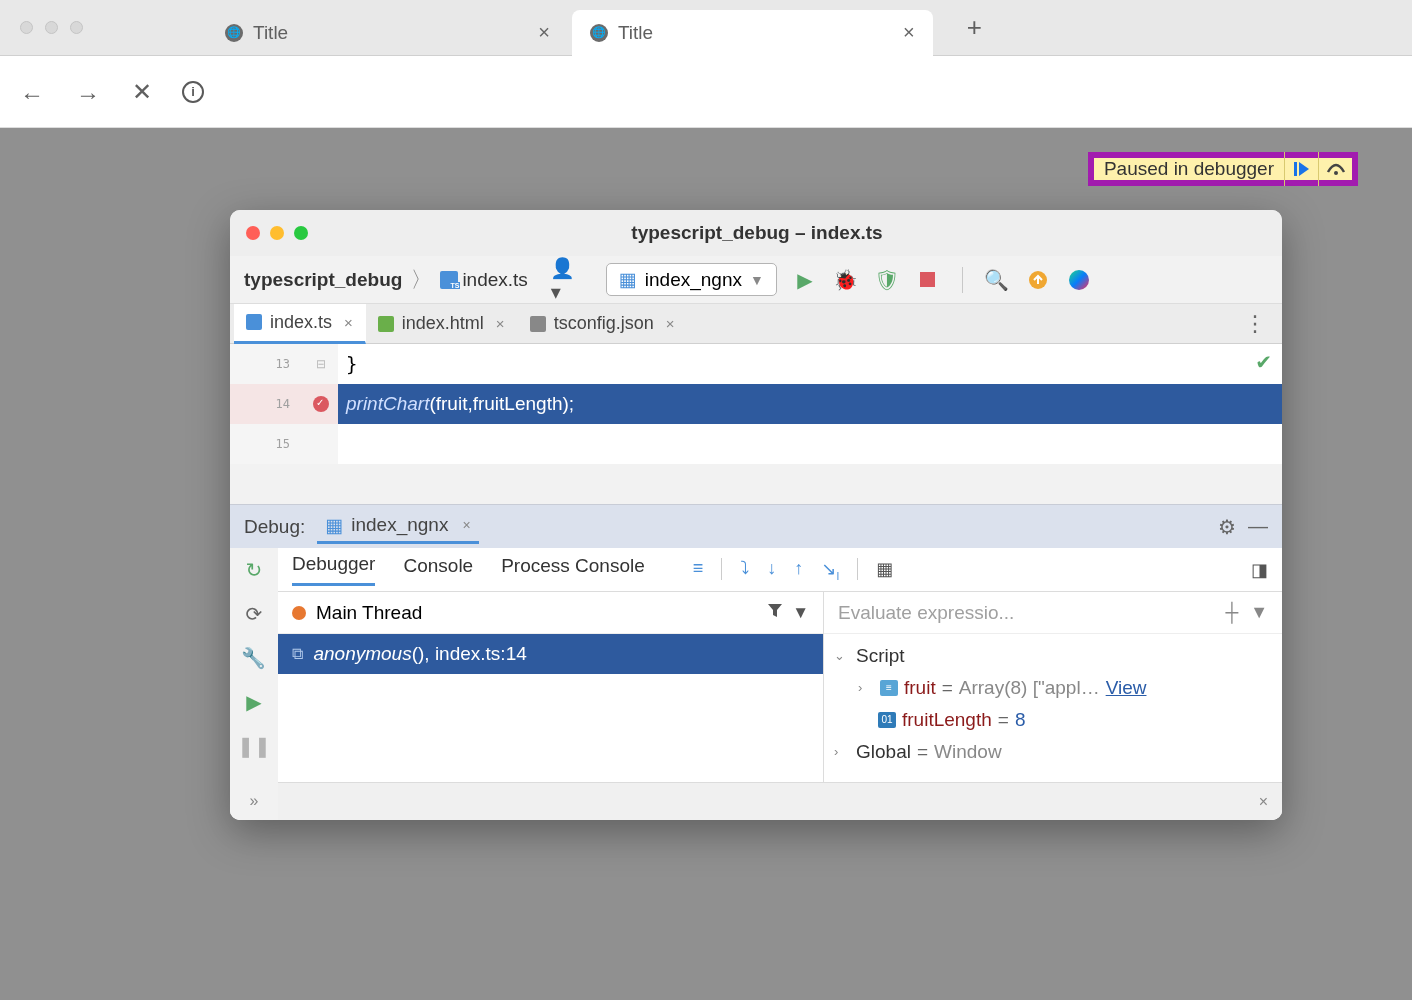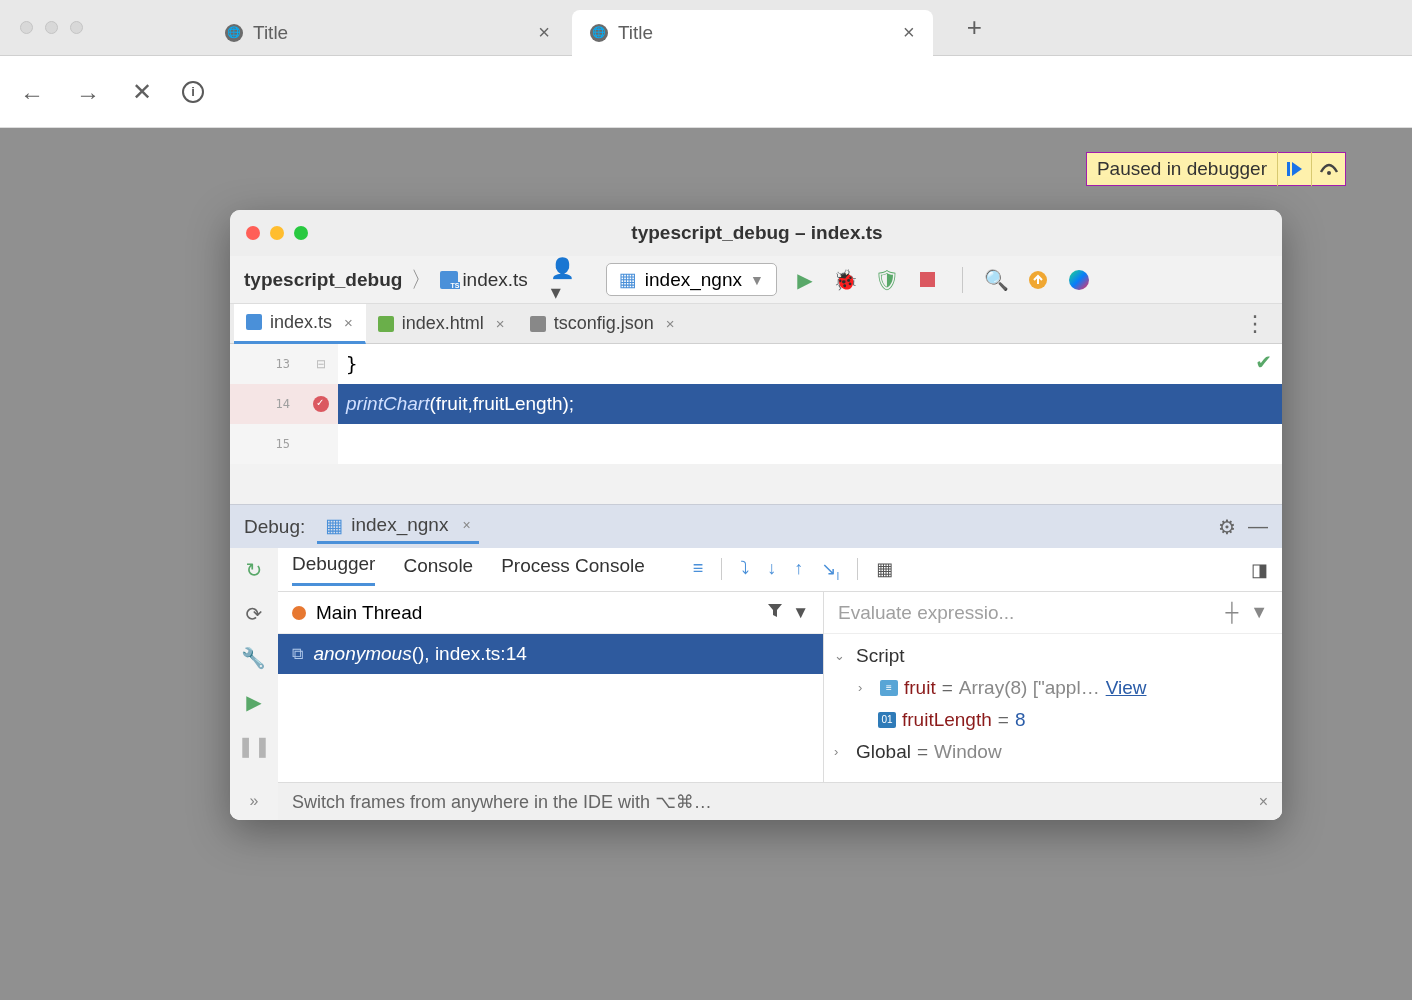--- a/index.html
+++ b/index.html
@@ -22,21 +22,21 @@
 .nav-icon { font-size: 24px; color: #606060; cursor: pointer; }
 .url-area { display: flex; align-items: center; gap: 16px; font-size: 22px; color: #222; }
 .url-host { color: #222; }
 .url-path { color: #888; }
 .info-icon { width: 22px; height: 22px; border: 2px solid #5a5a5a; border-radius: 50%; display: inline-flex; align-items: center; justify-content: center; font-size: 13px; color: #5a5a5a; font-weight: bold; }
 
 
 .page-area { background: #909090; height: 872px; position: relative; }
 
 
-.paused-badge { position: absolute; top: 24px; right: 66px; background: #fef1ac; border: 1px solid #a21caf; display: flex; align-items: center; height: 34px; }
+.paused-badge { position: absolute; top: 24px; right: 54px; background: #fef1ac; border: 6px solid #a21caf; display: flex; align-items: center; height: 34px; }
 .paused-text { padding: 4px 10px; font-size: 19px; color: #333; }
 .paused-btn { border-left: 1px solid #d8c970; width: 34px; height: 34px; display: flex; align-items: center; justify-content: center; color: #1a73e8; font-size: 18px; cursor: pointer; }
 .paused-btn.step { color: #444; }
 
 
 .ide { position: absolute; top: 82px; left: 230px; width: 1052px; background: #f2f2f2; border-radius: 10px; box-shadow: 0 12px 40px rgba(0,0,0,0.35); overflow: hidden; }
 .ide-titlebar { height: 46px; display: flex; align-items: center; padding: 0 16px; background: #eeeeee; }
 .ide-traffic { display: flex; gap: 10px; }
 .ide-dot { width: 14px; height: 14px; border-radius: 50%; }
 .ide-red { background: #ff5f57; }
@@ -371,19 +371,18 @@
               <div class="var-row">
                 <span class="var-arrow">›</span>
                 <span class="var-plain">Global</span>
                 <span class="var-eq">=</span>
                 <span class="var-grey">Window</span>
               </div>
             </div>
           </div>
         </div>
         <div class="tip-bar">
-          <span>Switch frames from anywhere in the IDE with ⌥⌘…</span>
           <span class="tip-close">×</span>
         </div>
       </div>
     </div>
   </div>
 </div>
 
 </body></html>

